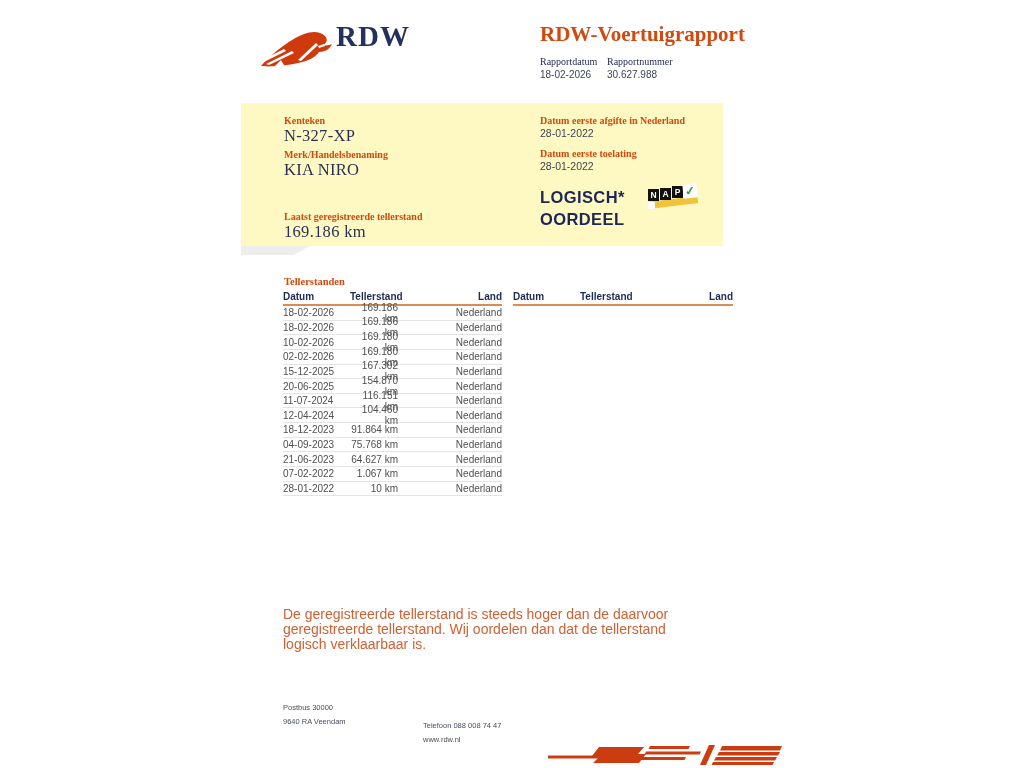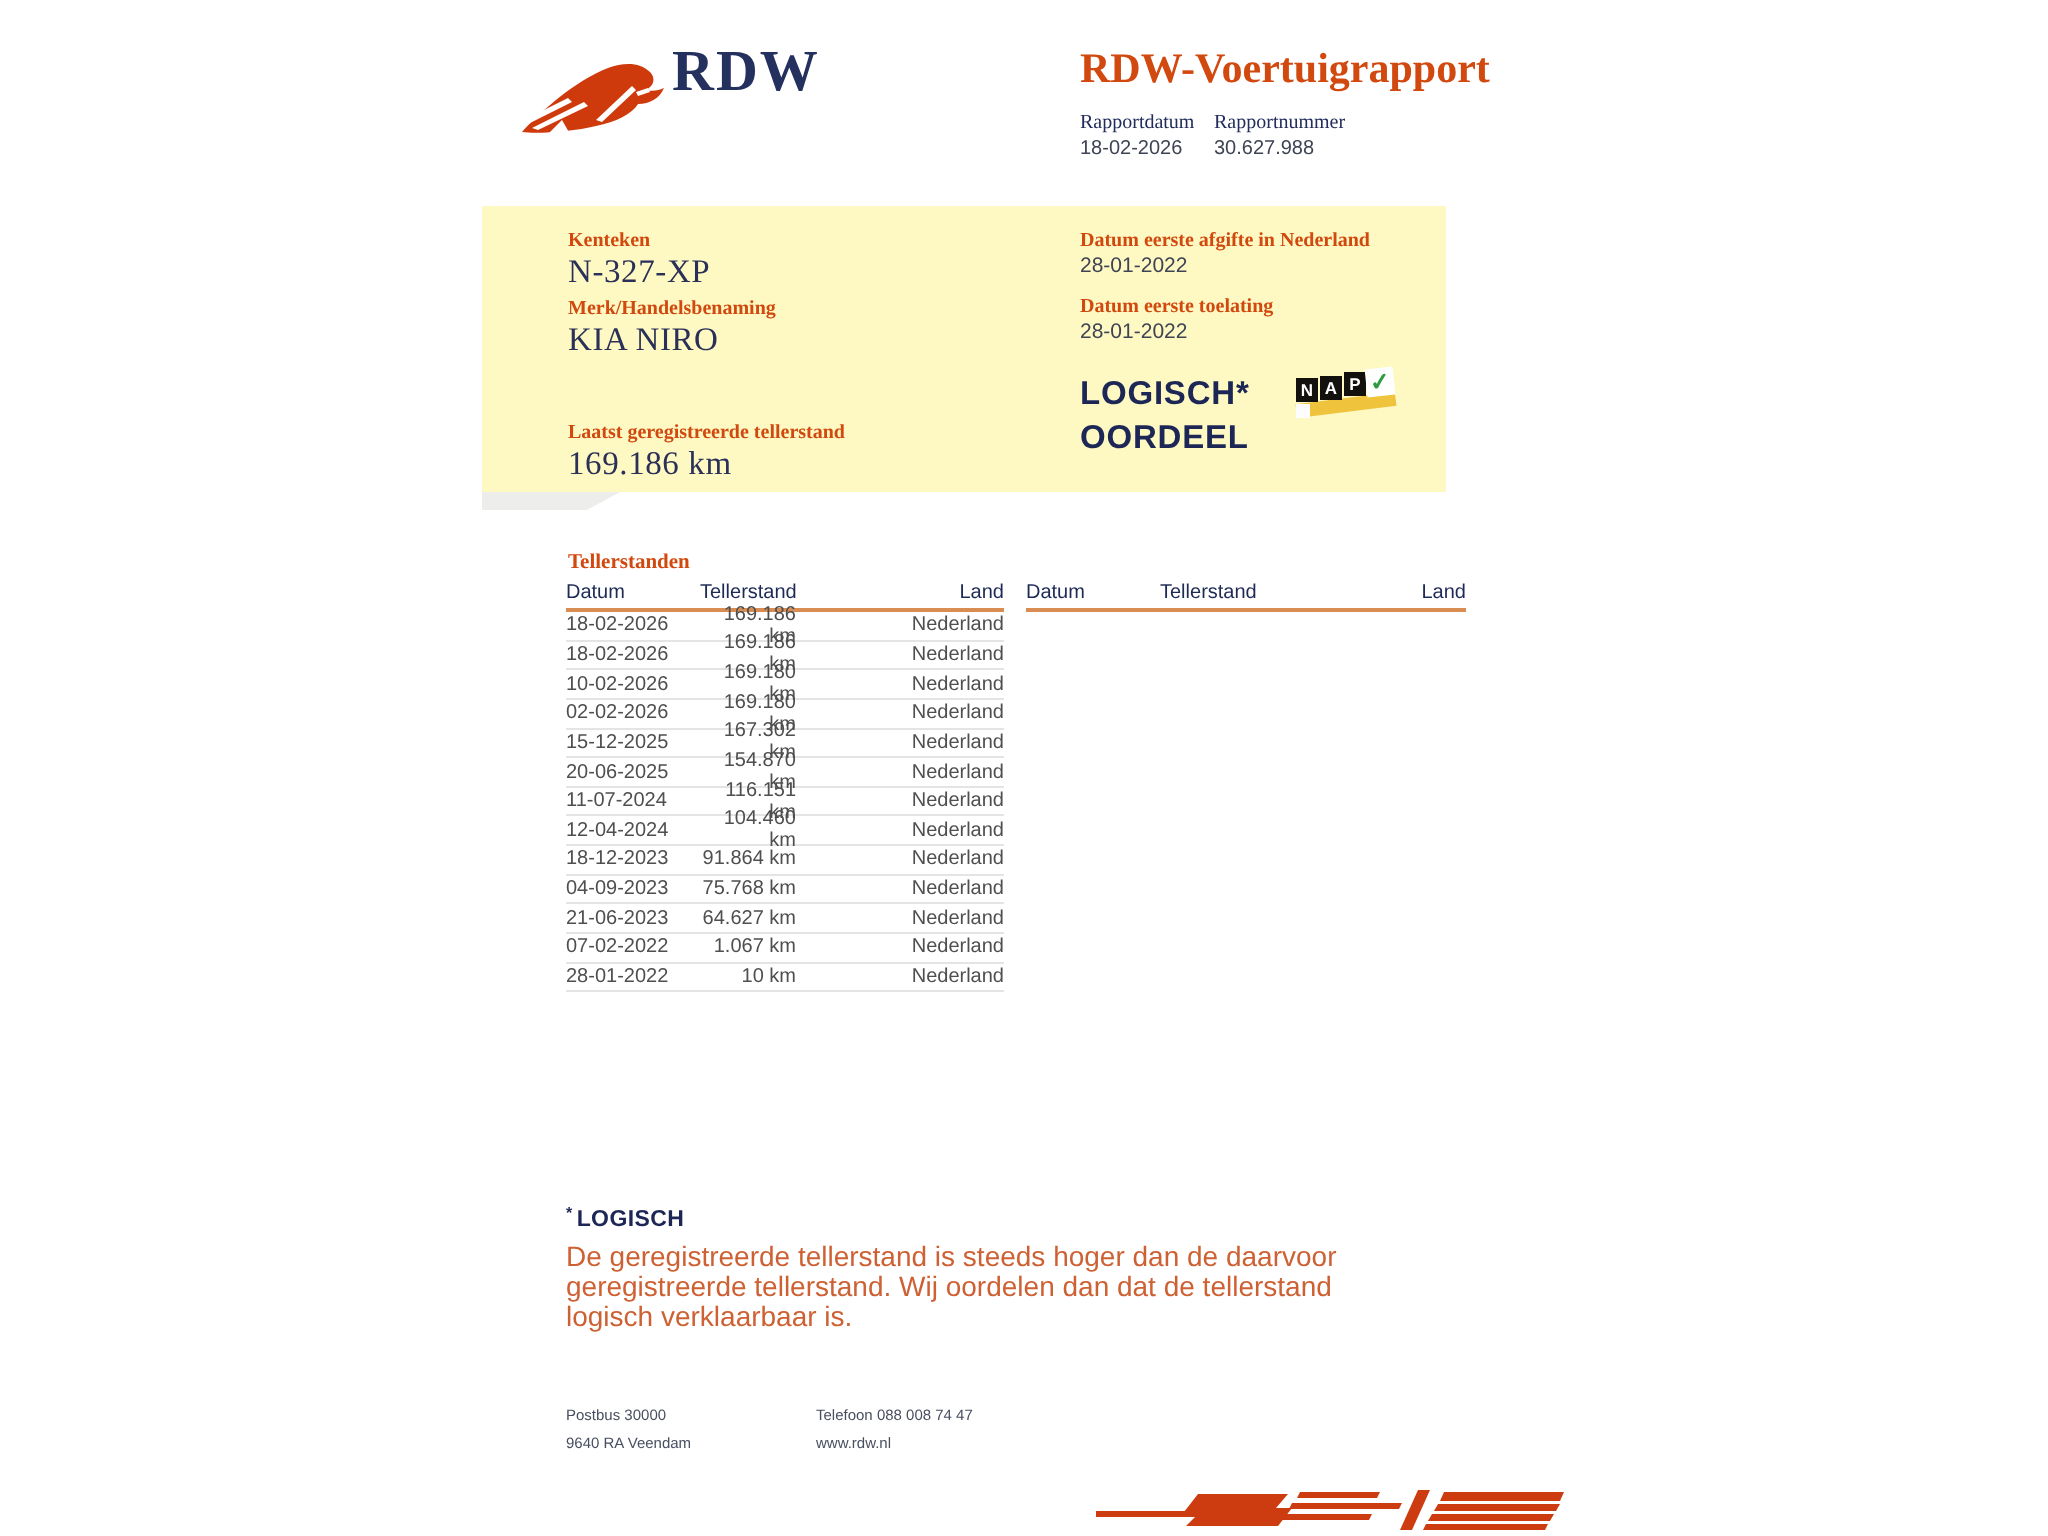--- a/index.html
+++ b/index.html
@@ -42,37 +42,37 @@
                transform:rotate(-6deg); color:#2e9b3f; font-size:12px; font-weight:bold;
                text-align:center; line-height:14px; }
   .nap-white-sq { position:absolute; left:1px; top:19px; width:7px; height:7px; background:#fdfdfd; }
 
   
   .odo-title { position:absolute; left:284px; top:276px; font-family:"Liberation Serif", serif;
                font-size:10.5px; font-weight:bold; color:#d1490e; }
   .odo-table { position:absolute; top:291px; width:219px; font-size:10px; }
   .t-left  { left:283px; } .t-right { left:513px; width:220px; }
   .odo-head { display:flex; border-bottom:2px solid #d98d52; padding-bottom:2px;
-              font-weight:normal; color:#1e2a56; }
+              font-weight:bold; color:#1e2a56; }
   .odo-row  { display:flex; align-items:center; height:14.65px;
               border-bottom:1px solid #e4e4e4; color:#4f4f4f; }
   .c-datum { width:67px; text-align:left; }
   .c-tell  { width:48px; text-align:left; }
   .odo-row .c-tell { text-align:right; }
   .c-land  { flex:1; text-align:right; }
 
   
   .footnote { position:absolute; left:283px; top:602px; width:425px; }
   .fn-head { font-size:11.5px; font-weight:bold; color:#1d2756; letter-spacing:0.2px; }
   .fn-head sup { font-size:8px; vertical-align:4px; margin-right:2px; }
   .fn-body { margin-top:5px; font-size:14px; line-height:15px; color:#ce6133; }
 
   
   .footer-col { position:absolute; top:701px; font-size:7.5px; color:#494e60; line-height:14px; }
-  .f1 { left:283px; } .f2 { left:408px; }
+  .f1 { left:283px; } .f2 { left:423px;margin-top:18px; }
   .f3 { left:540px; width:189px; text-align:right; }
 
   
   .stripes { position:absolute; left:548px; top:743px; width:238px; height:24px; }
 </style>
 </head>
 <body>
 
 <div class="page">
 
@@ -201,21 +201,20 @@
   <div class="odo-table t-right">
     <div class="odo-head">
       <div class="c-datum">Datum</div>
       <div class="c-tell">Tellerstand</div>
       <div class="c-land">Land</div>
     </div>
     <div></div>
   </div>
 
   <section class="footnote">
-    <div class="fn-head"><sup>*</sup><span>LOGISCH</span></div>
     <div class="fn-body">De geregistreerde tellerstand is steeds hoger dan de daarvoor geregistreerde tellerstand. Wij oordelen dan dat de tellerstand logisch verklaarbaar is.</div>
   </section>
 
   <div class="footer-col f1">
     <div>Postbus 30000</div>
     <div>9640 RA Veendam</div>
   </div>
   <div class="footer-col f2">
     <div>Telefoon 088 008 74 47</div>
     <div>www.rdw.nl</div>

